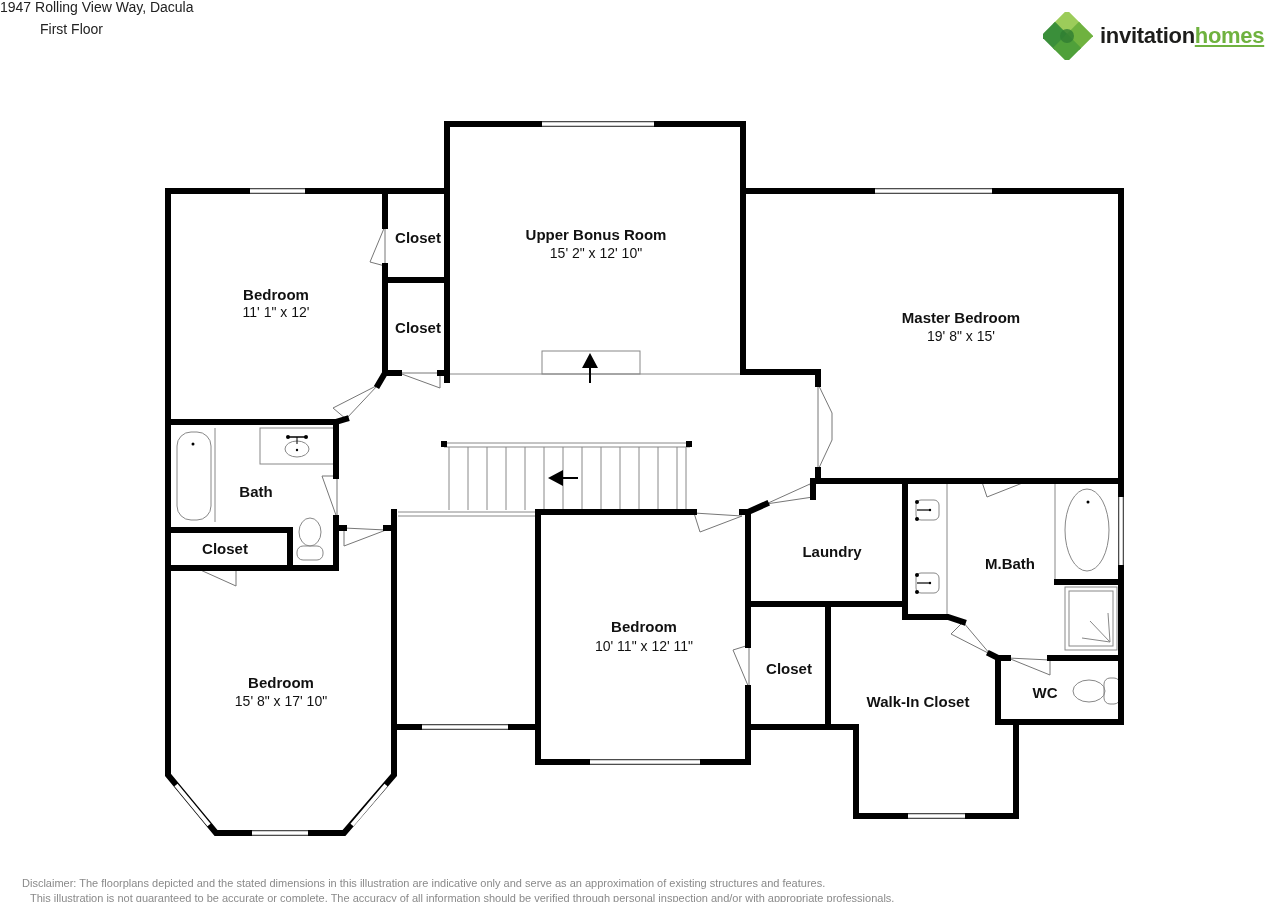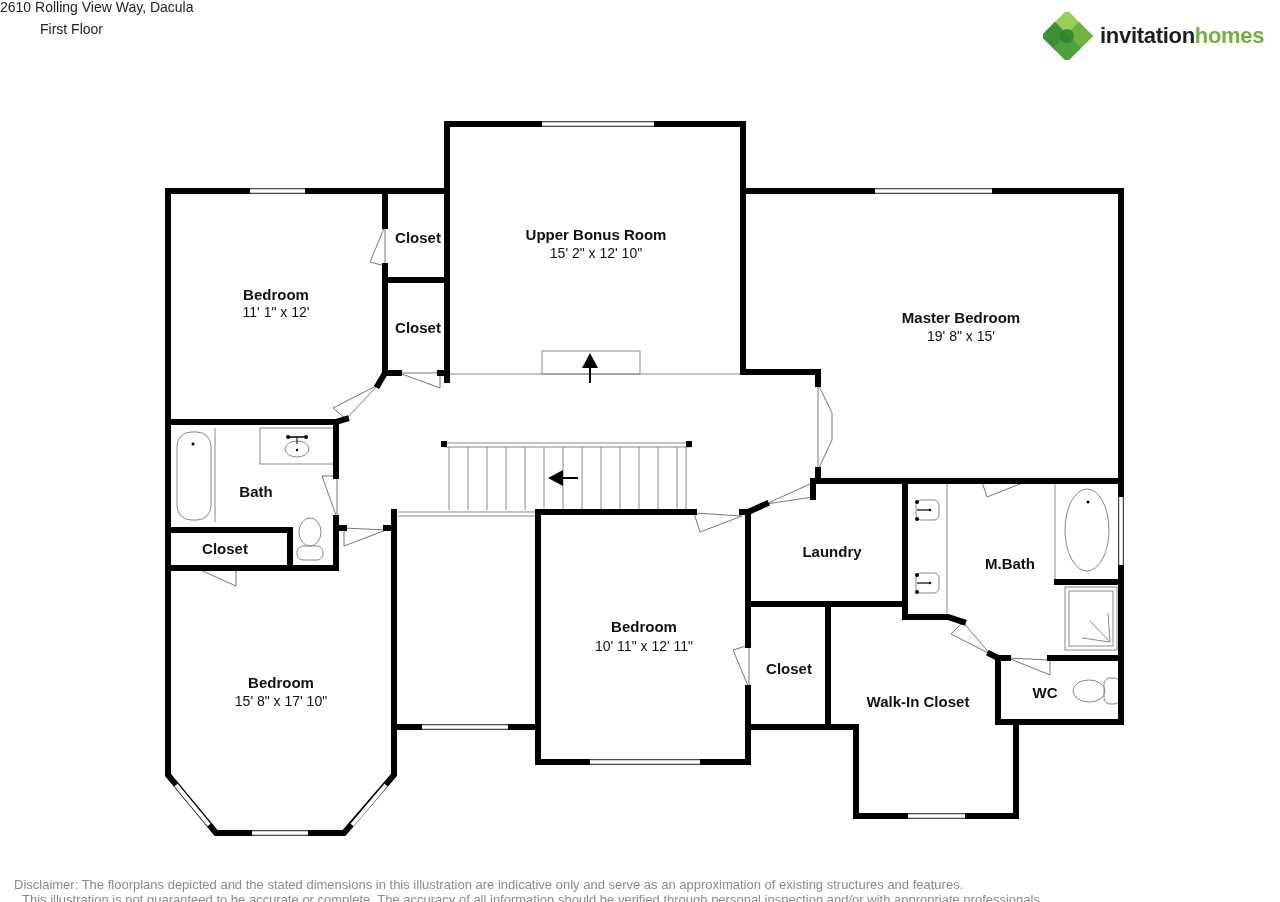--- a/index.html
+++ b/index.html
@@ -3,37 +3,37 @@
   <meta charset="utf-8">
   <style>
     html, body { margin: 0; padding: 0; background: #ffffff; }
     body { width: 1280px; height: 902px; position: relative; overflow: hidden; font-family: "Liberation Sans", sans-serif; }
     .hdr { position: absolute; left: 0; font-size: 14px; color: #222; line-height: 1; }
     .hdr.addr { top: 0px; }
     .hdr.floor { top: 22px; margin-left: 40px; }
     .logo { position: absolute; left: 1043px; top: 12px; width: 240px; height: 48px; }
     .logo-text { position: absolute; left: 57px; top: 11px; font-size: 22px; font-weight: bold; letter-spacing: -0.3px; white-space: nowrap; }
     .logo-text .a { color: #1d1d1b; margin-top: 15px; }
-    .logo-text .b { color: #6fb23f; }
-    .disc { position: absolute; left: 14px; font-size: 13px; color: #8a8a8a; white-space: nowrap; }
+    .logo-text .b { color: #6fb23f; text-decoration: underline; }
+    .disc { position: absolute; left: 22px; font-size: 11px; color: #8a8a8a; white-space: nowrap; }
     .disc.l1 { top: 877px; }
     .disc.l2 { top: 892px; margin-left: 8px; }
     svg.plan { position: absolute; left: 0; top: 0; }
     .wall { fill: none; stroke: #000; stroke-width: 6; stroke-linejoin: miter; stroke-linecap: square; }
     .win { stroke: #fff; stroke-width: 4; }
     .winl { stroke: #999; stroke-width: 1; }
     .thin { fill: none; stroke: #888; stroke-width: 1; }
     .door { fill: #fff; stroke: #777; stroke-width: 1; }
     .lbl { font-family: "Liberation Sans", sans-serif; font-size: 15px; font-weight: bold; fill: #111; text-anchor: middle; }
     .dim { font-family: "Liberation Sans", sans-serif; font-size: 14px; fill: #111; text-anchor: middle; }
   </style>
 </head>
 <body>
 
-<div class="hdr addr">2610 Rolling View Way, Dacula</div>
+<div class="hdr addr">1947 Rolling View Way, Dacula</div>
 <div class="hdr floor">First Floor</div>
 
 <div class="logo">
   <svg width="50" height="48" viewBox="0 0 50 48">
     <rect x="14" y="2" width="20" height="20" transform="rotate(45 24 12)" fill="#9ccc5a"></rect>
     <rect x="2" y="14" width="20" height="20" transform="rotate(45 12 24)" fill="#3a8f3a"></rect>
     <rect x="26" y="14" width="20" height="20" transform="rotate(45 36 24)" fill="#6fb23f"></rect>
     <rect x="14" y="26" width="20" height="20" transform="rotate(45 24 36)" fill="#4fa03a"></rect>
     <circle cx="24" cy="24" r="7" fill="#2f7d32" opacity="0.8"></circle>
   </svg>

